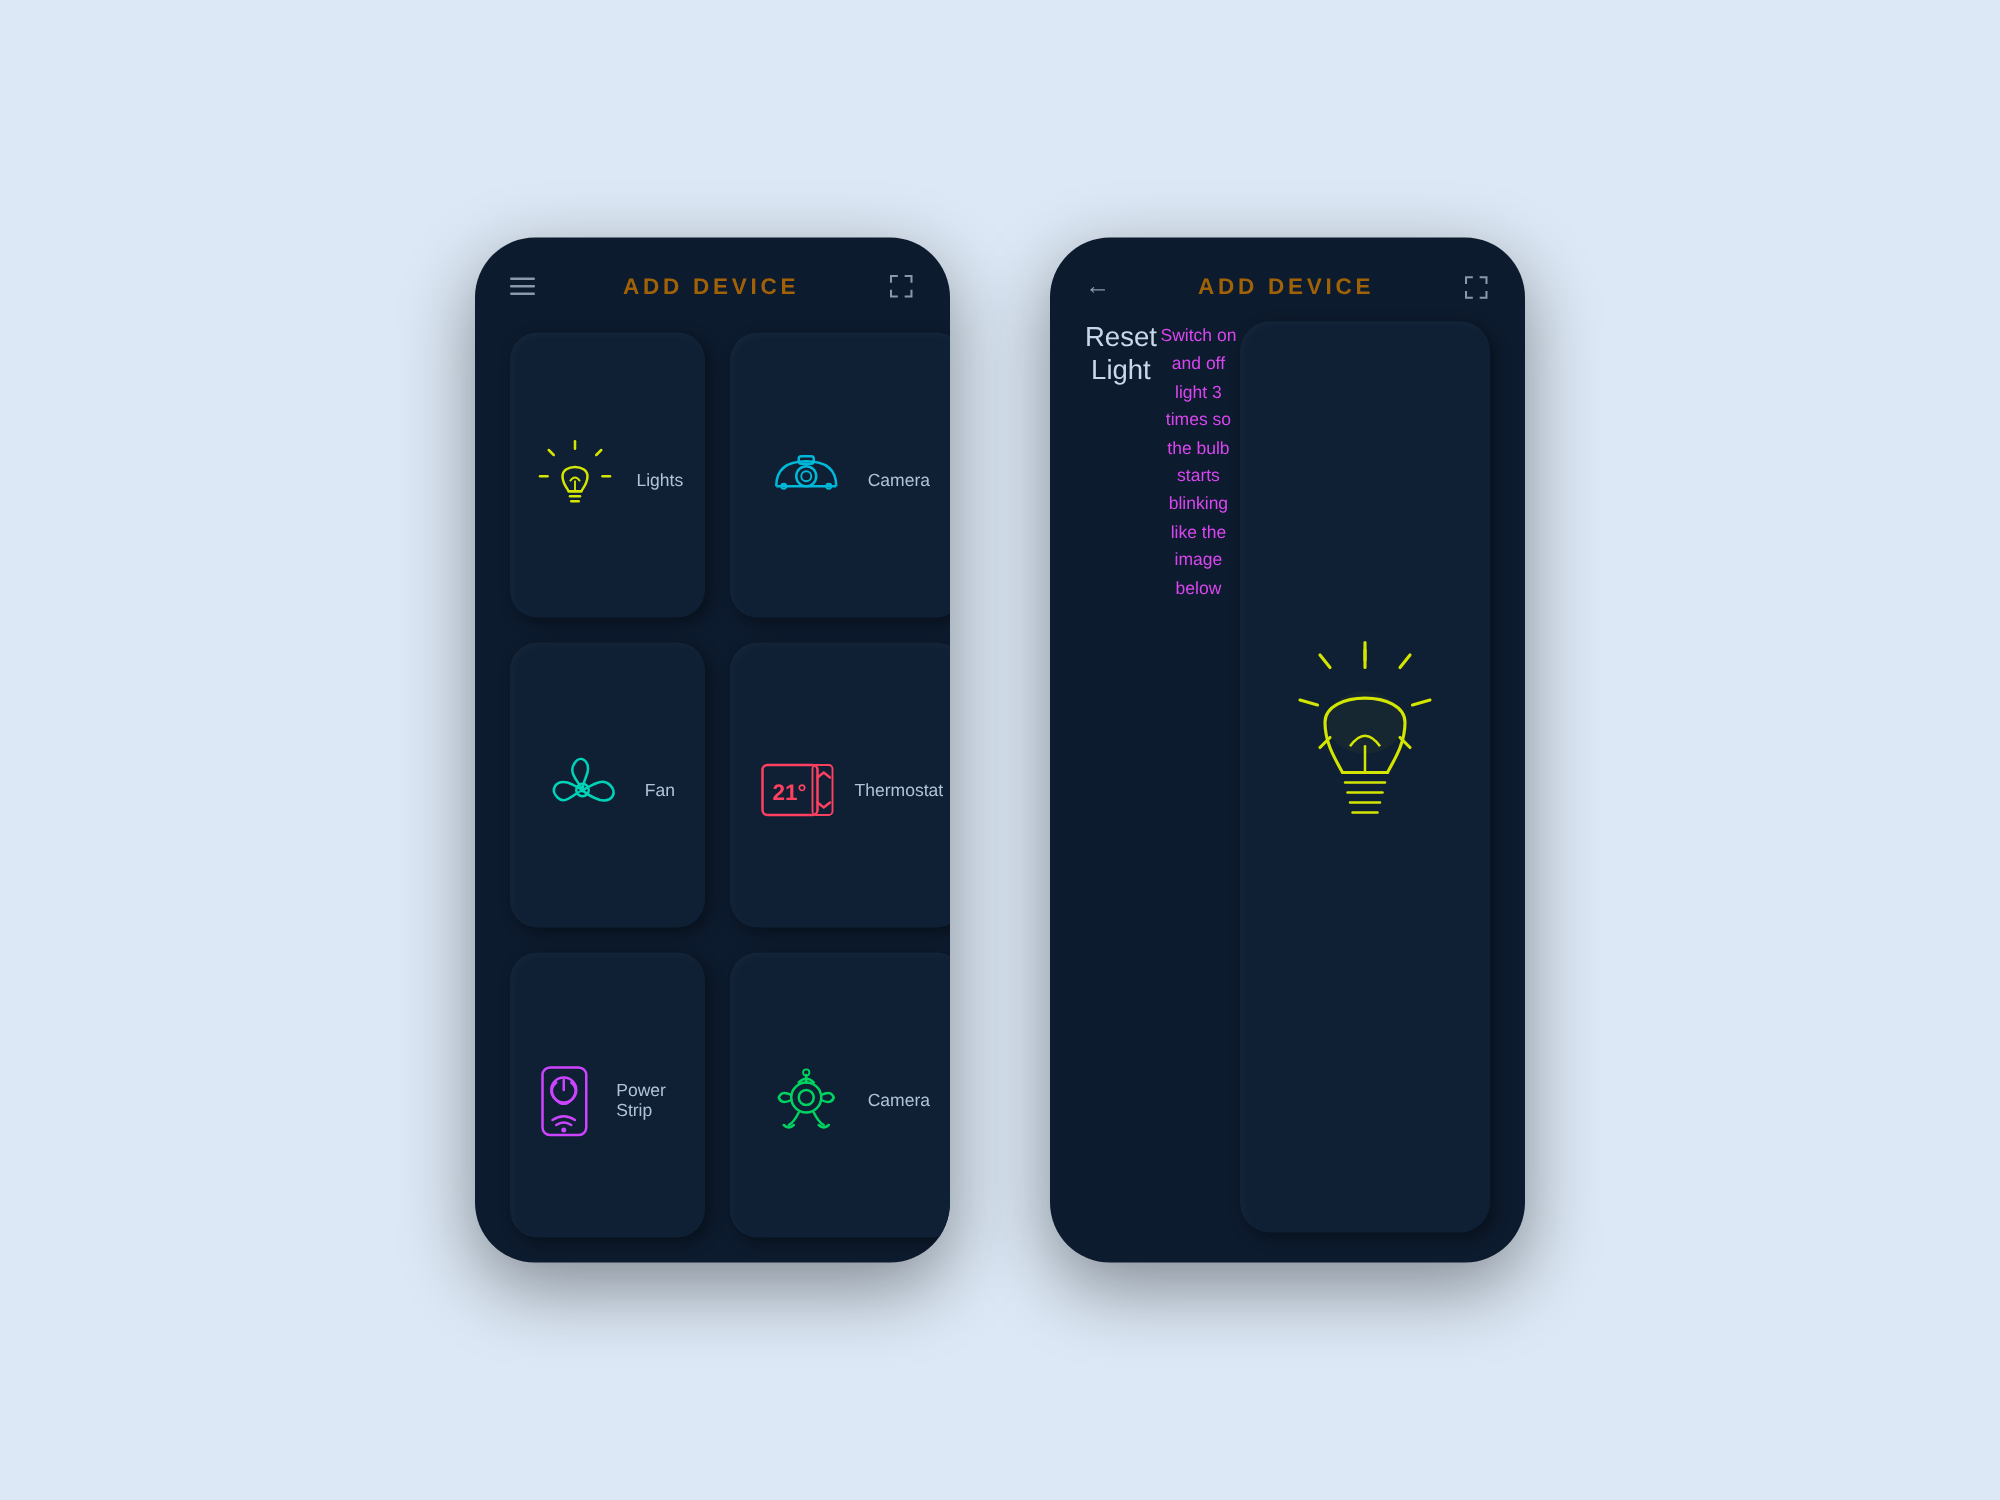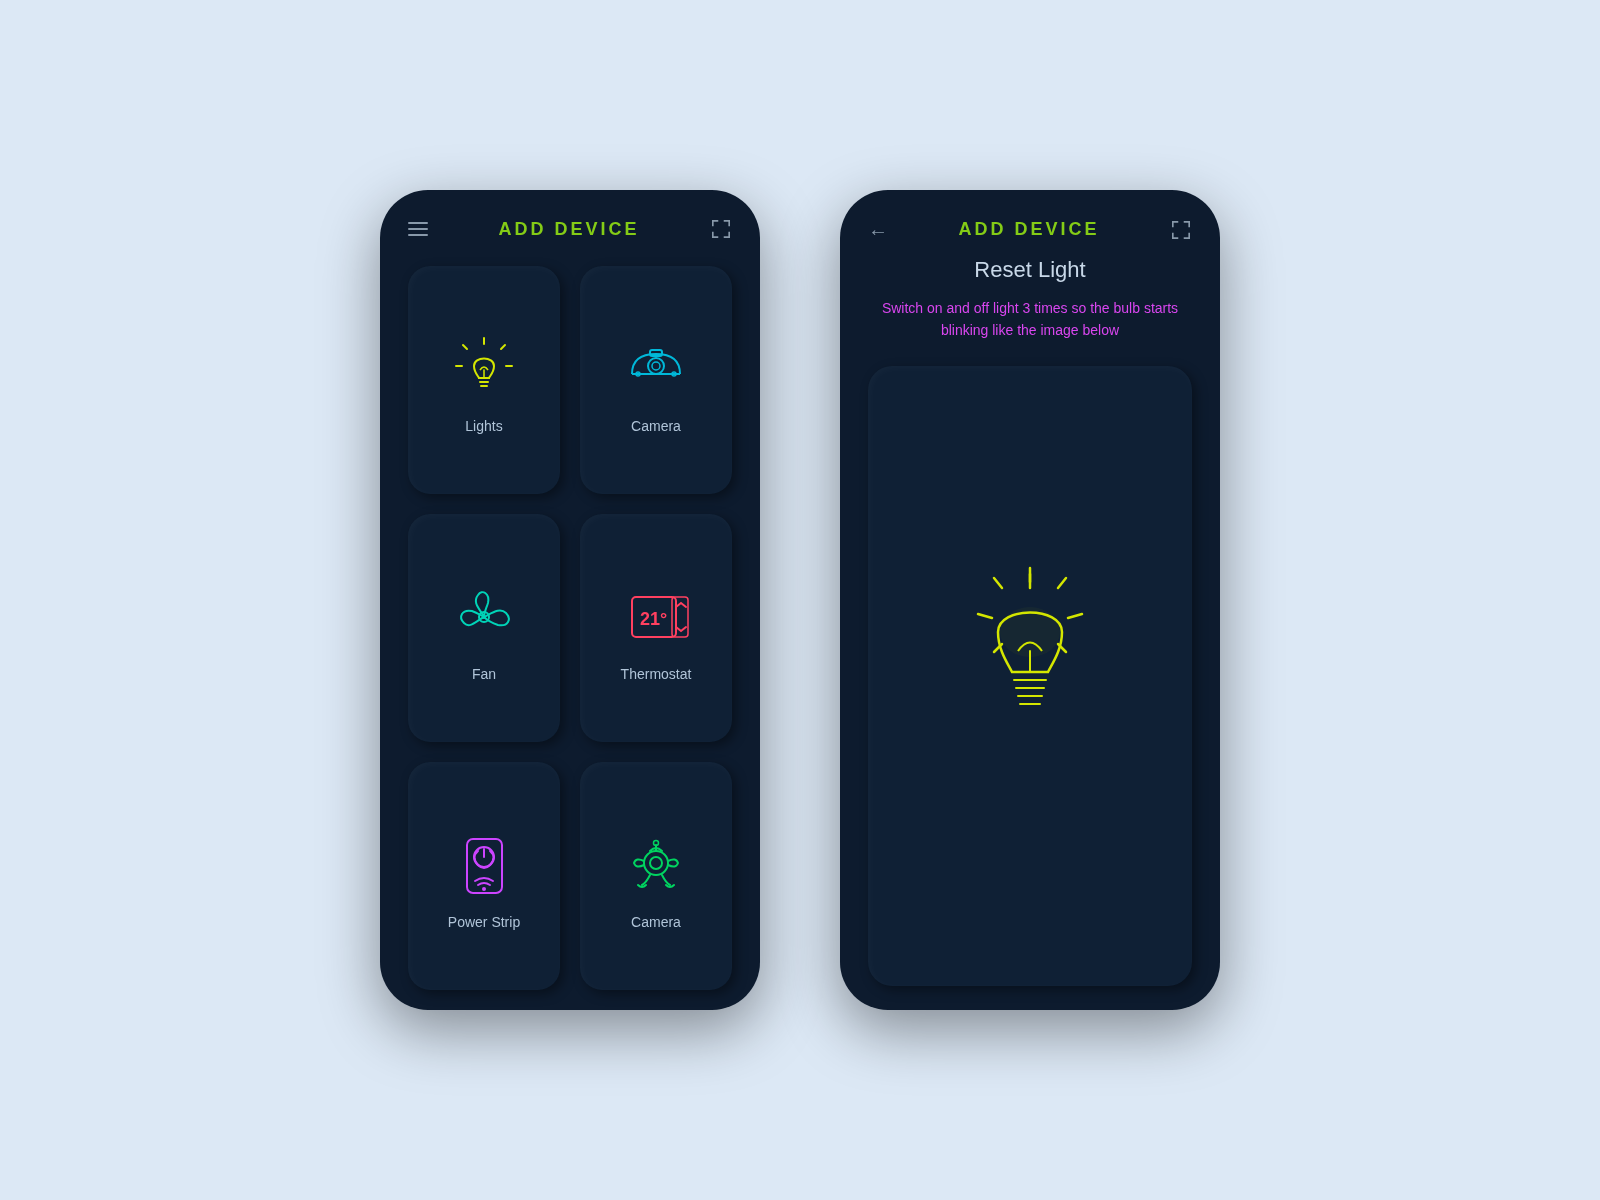--- a/index.html
+++ b/index.html
@@ -28,21 +28,21 @@
     }
 
     
     .phone-header {
       display: flex;
       align-items: center;
       justify-content: space-between;
       padding: 28px 28px 16px;
     }
     .header-title {
-      color: #84cc16;
+      color: #a16207;
       font-size: 18px;
       font-weight: 600;
       letter-spacing: 3px;
     }
     .header-icon {
       color: #8899aa;
       font-size: 18px;
       cursor: pointer;
     }
     .hamburger-icon {
@@ -65,21 +65,21 @@
       grid-template-columns: 1fr 1fr;
       gap: 20px;
       padding: 10px 28px 20px;
       flex: 1;
     }
 
     .device-card {
       background: #0f2035;
       border-radius: 22px;
       display: flex;
-      flex-direction: column;
+      flex-direction: row;
       align-items: center;
       justify-content: center;
       padding: 28px 16px 20px;
       gap: 14px;
       cursor: pointer;
       box-shadow: inset 2px 2px 8px rgba(255,255,255,0.03), 4px 4px 12px rgba(0,0,0,0.4);
     }
 
     .device-card-label {
       color: #b0c4d8;
@@ -95,21 +95,21 @@
       justify-content: center;
     }
 
     
     svg { overflow: visible; }
 
     
     .phone-content {
       flex: 1;
       display: flex;
-      flex-direction: column;
+      flex-direction: row;
       padding: 0 28px;
     }
 
     .reset-title {
       color: #c8d8e8;
       font-size: 22px;
       font-weight: 400;
       text-align: center;
       margin-bottom: 14px;
     }

